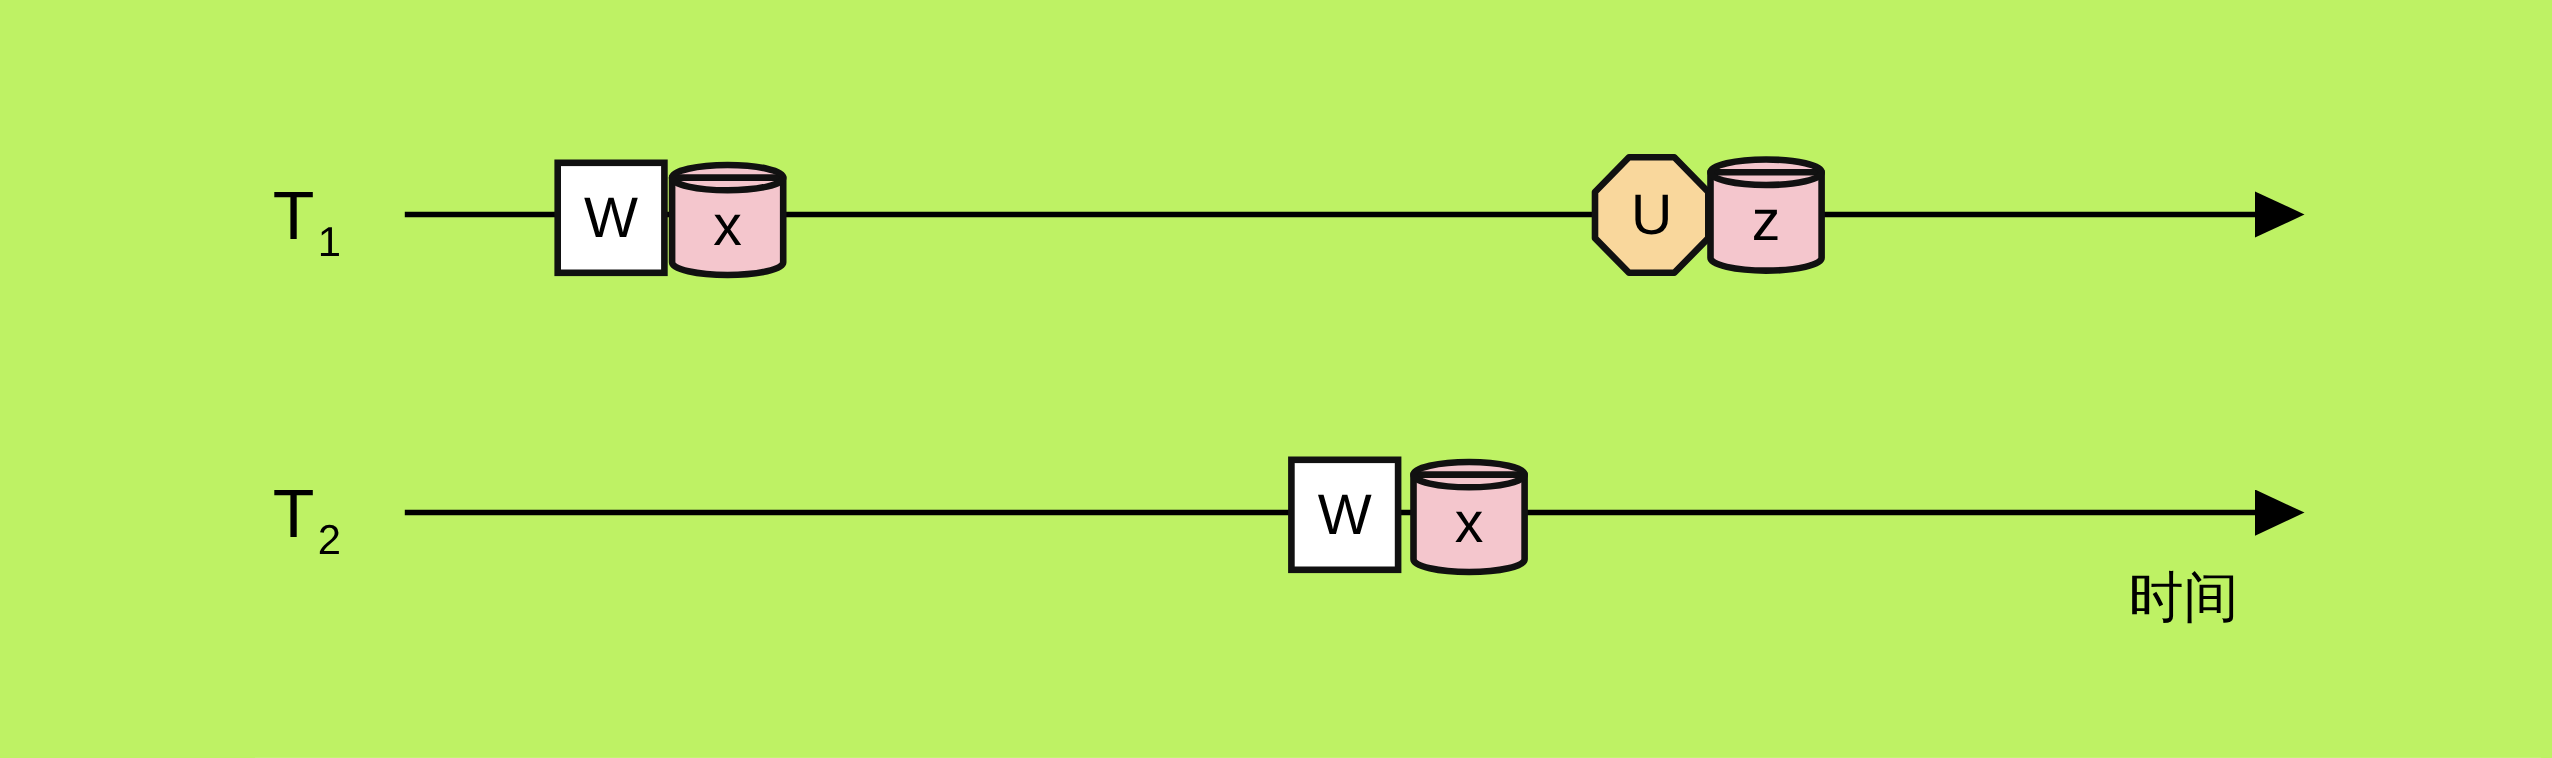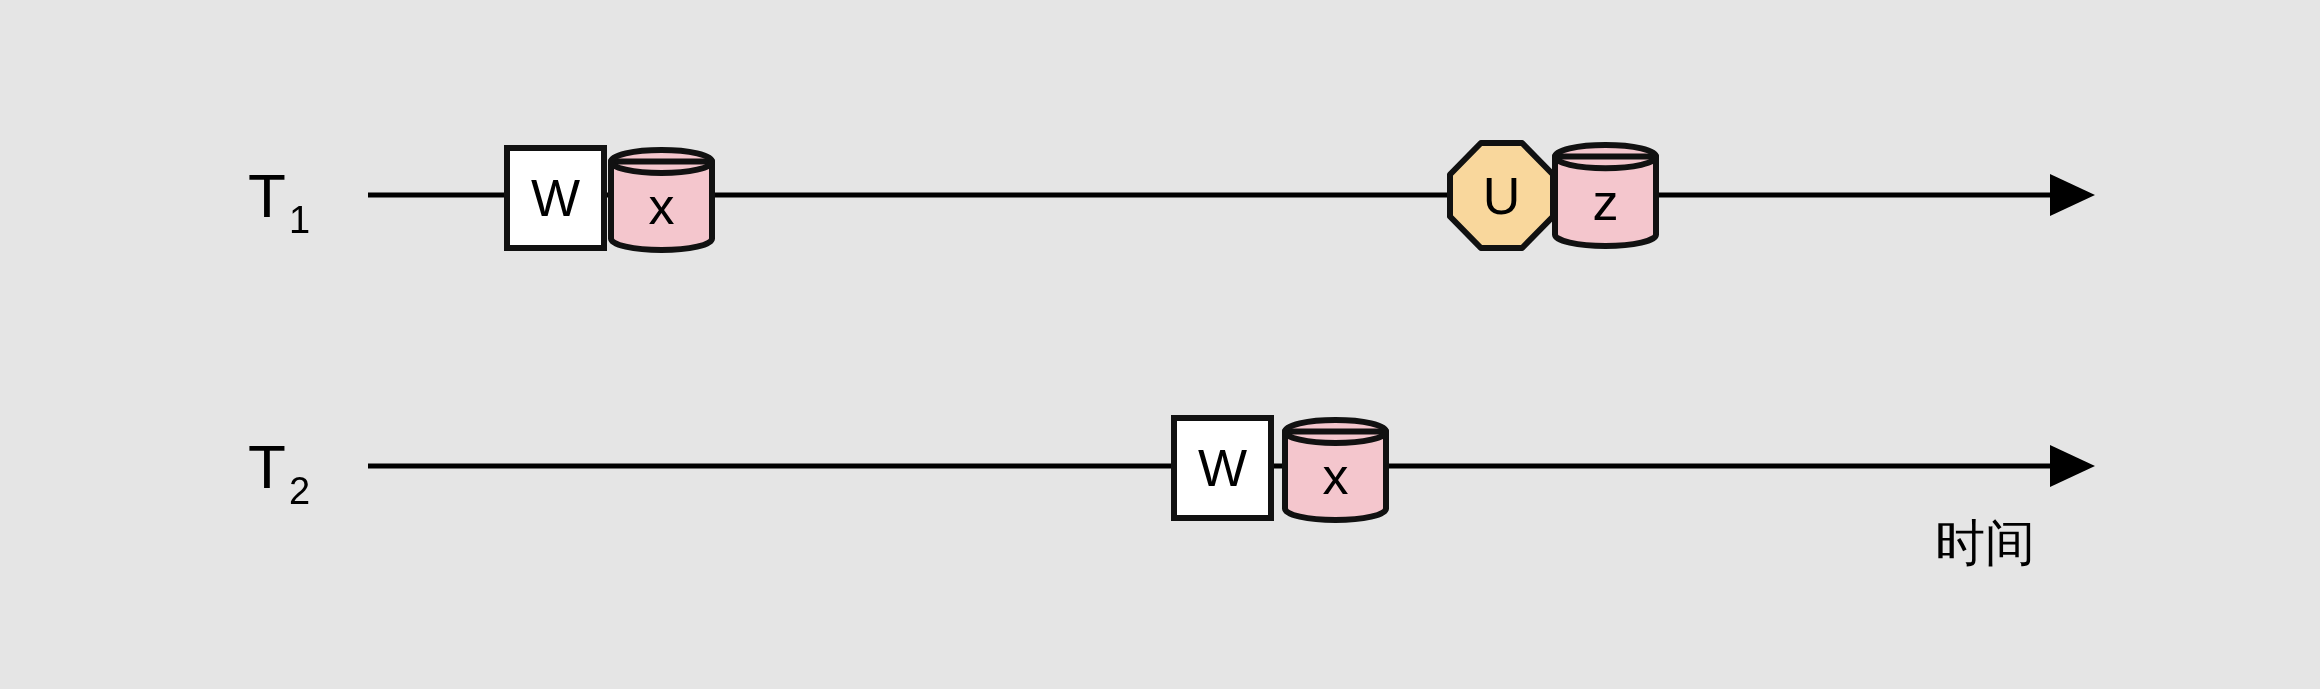--- a/index.html
+++ b/index.html
@@ -7,21 +7,21 @@
     padding: 0;
     background: #ffffff;
   }
   body {
     font-family: "Liberation Sans", "DejaVu Sans", sans-serif;
   }
   #canvas {
     position: relative;
     width: 2320px;
     height: 689px;
-    background: #e5e5e5;
+    background: #bef264;
     overflow: hidden;
   }
   .diagram-svg {
     position: absolute;
     left: 0;
     top: 0;
     width: 2320px;
     height: 689px;
   }
   .tl-label {

